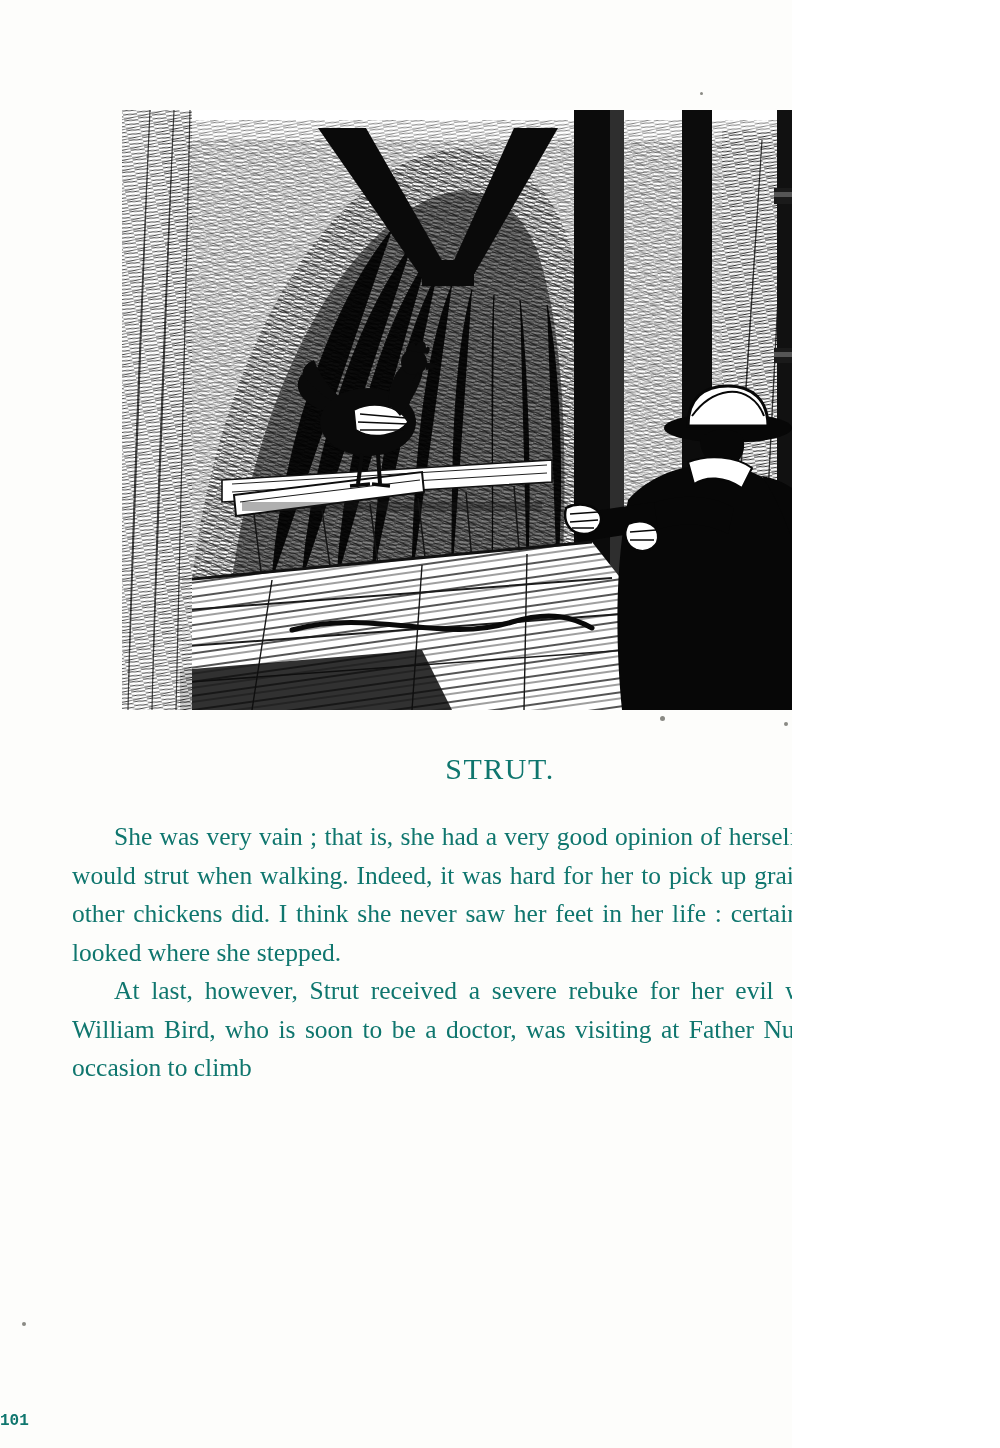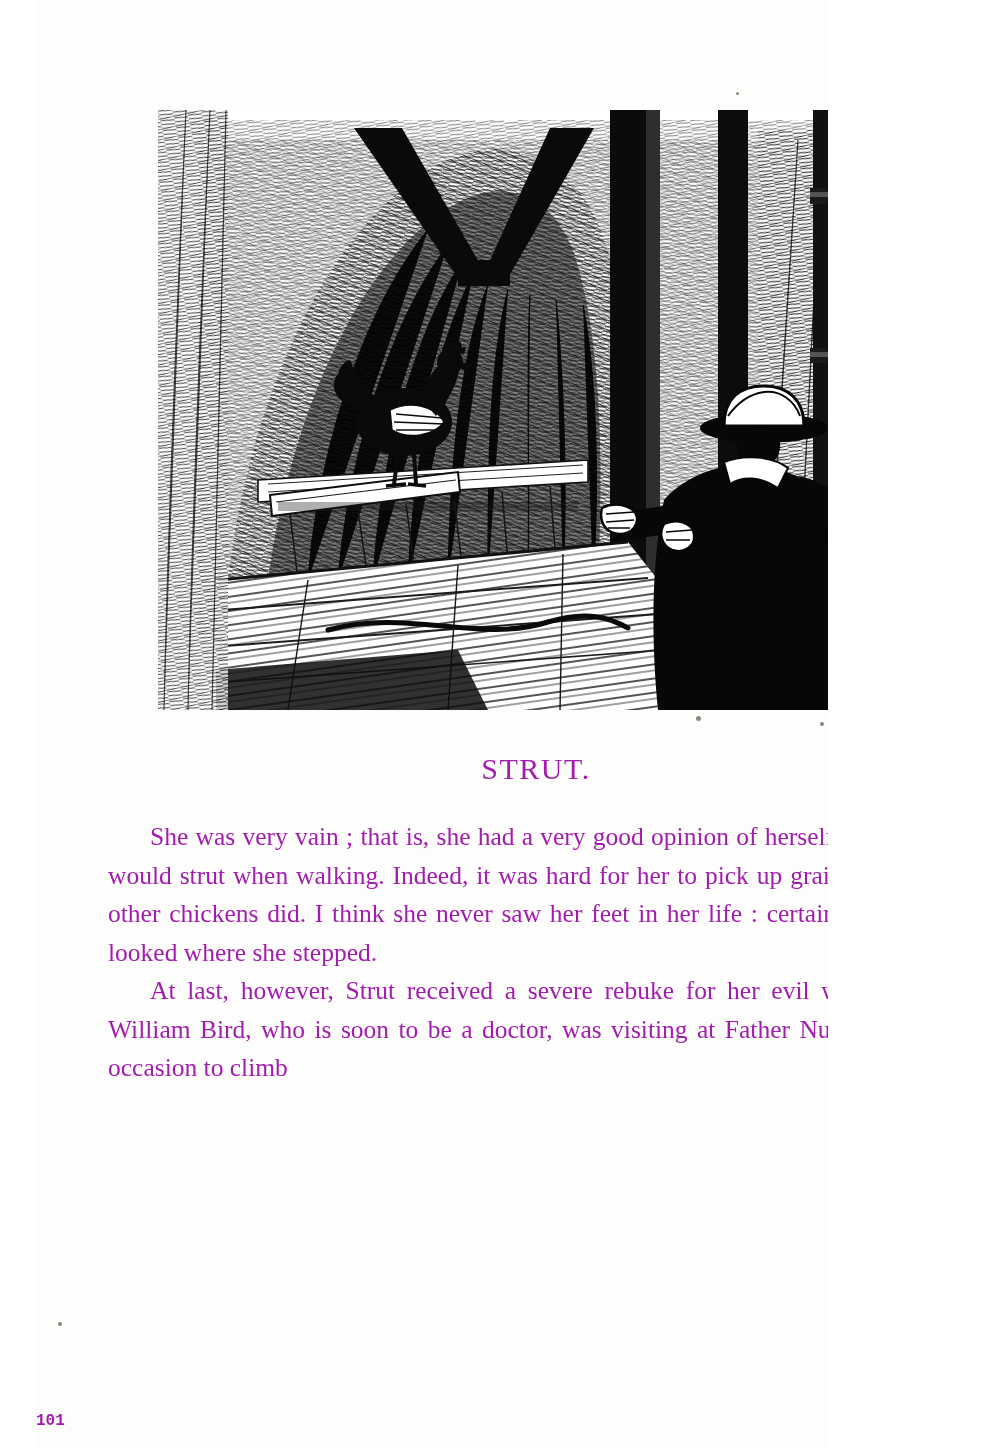--- a/index.html
+++ b/index.html
@@ -7,22 +7,21 @@
     padding: 0;
     background: #ffffff;
   }
   .page {
     position: relative;
     width: 792px;
     height: 1448px;
     background: #fdfdfb;
     overflow: hidden;
     font-family: "Liberation Serif", serif;
-    color: #a21caf;
-    margin-left: 36px;
+    color: #0f766e;
   }
 
   
   .illustration {
     position: absolute;
     left: 122px;
     top: 110px;
     width: 758px;
     height: 600px;
     overflow: hidden;

